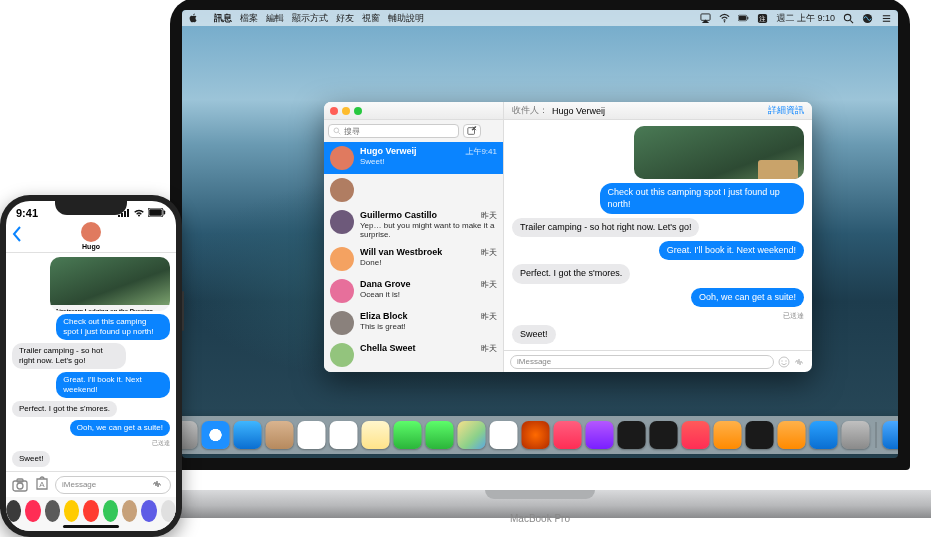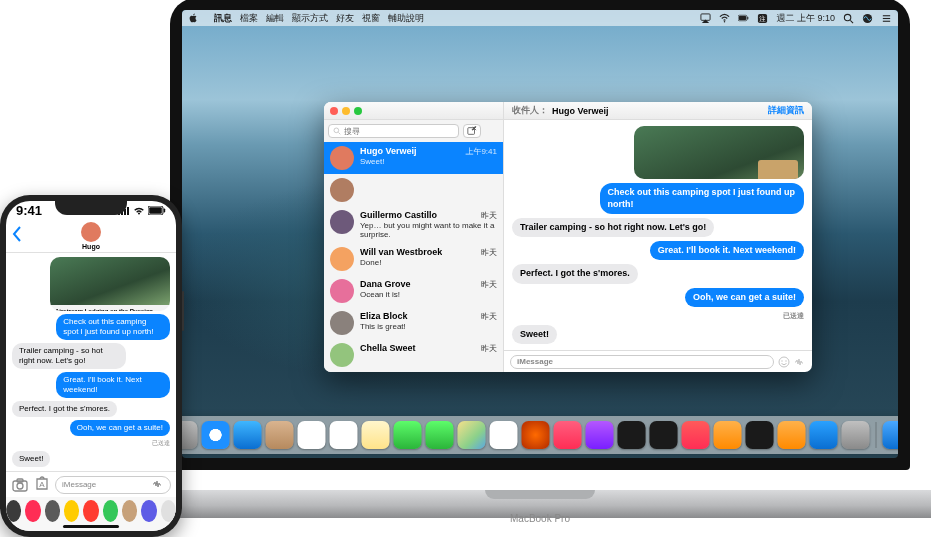--- a/index.html
+++ b/index.html
@@ -117,21 +117,21 @@
     display:flex; gap:6px; padding:4px 6px; align-items:flex-start;
   }
   .convo.selected { background:#0a84ff; color:#fff; }
   .avatar { width:24px; height:24px; border-radius:50%; flex-shrink:0; }
   .convo-text { flex:1; min-width:0; }
   .convo-head { display:flex; justify-content:space-between; }
   .convo-name { font-weight:600; font-size:9px; white-space:nowrap; overflow:hidden; text-overflow:ellipsis; }
   .convo-time { font-size:8px; opacity:.8; }
   .convo-prev { font-size:8px; opacity:.85; line-height:1.15; max-height:2.3em; overflow:hidden; }
 
-  .msg-main { flex:1; display:flex; flex-direction:column;font-weight:bold; }
+  .msg-main { flex:1; display:flex; flex-direction:column; }
   .msg-header {
     height:18px; background:linear-gradient(180deg,#fafafa,#ececec);
     border-bottom:1px solid #ddd;
     display:flex; align-items:center; padding:0 8px; font-size:9px;
   }
   .msg-header .rcpt-label { color:#777; margin-right:4px; }
   .msg-header .details { margin-left:auto; color:#0a84ff; }
   .msg-thread {
     flex:1; padding:6px 8px; overflow:hidden;
     display:flex; flex-direction:column; gap:4px;
@@ -170,22 +170,22 @@
     background:#fff; border-radius:24px;
     overflow:hidden; position:relative;
     display:flex; flex-direction:column;
     font-size:8px;
   }
   .notch {
     position:absolute; top:0; left:50%; transform:translateX(-50%);
     width:72px; height:14px; background:#222; border-radius:0 0 12px 12px; z-index:5;
   }
   .ip-status {
-    height:18px; display:flex; justify-content:space-between; align-items:center;
-    padding:0 10px; font-size:13px; font-weight:600;
+    height:18px; display:flex; justify-content:space-between; align-items:flex-end;
+    padding:0 10px; font-size:11px; font-weight:600;
   }
   .ip-nav {
     height:34px; display:flex; align-items:center; justify-content:center; position:relative;
     border-bottom:.5px solid #e0e0e0;
   }
   .ip-back { position:absolute; left:6px; color:#0a84ff; font-size:14px; }
   .ip-contact { display:flex; flex-direction:column; align-items:center; gap:1px; }
   .ip-avatar { width:20px; height:20px; border-radius:50%; }
   .ip-contact-name { font-size:7px; font-weight:600; }
   .ip-thread {

